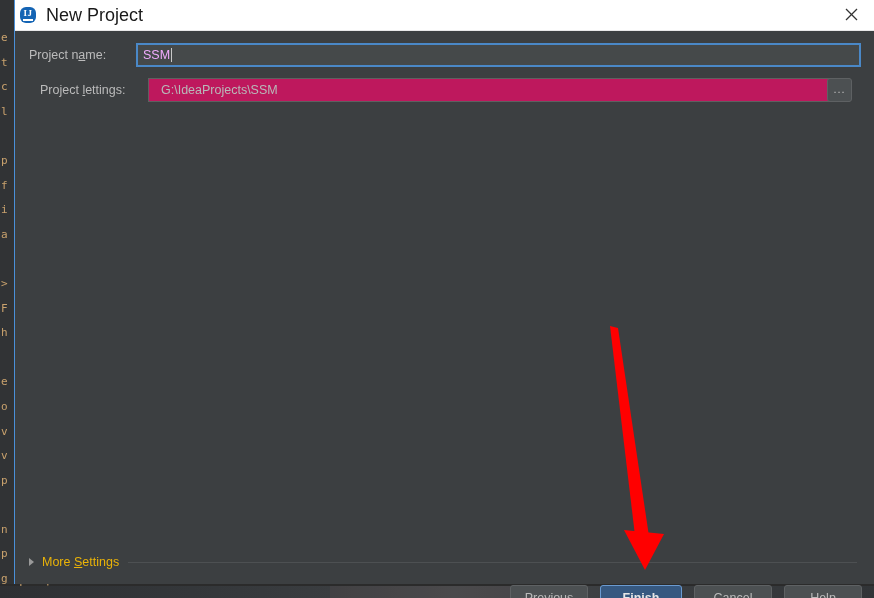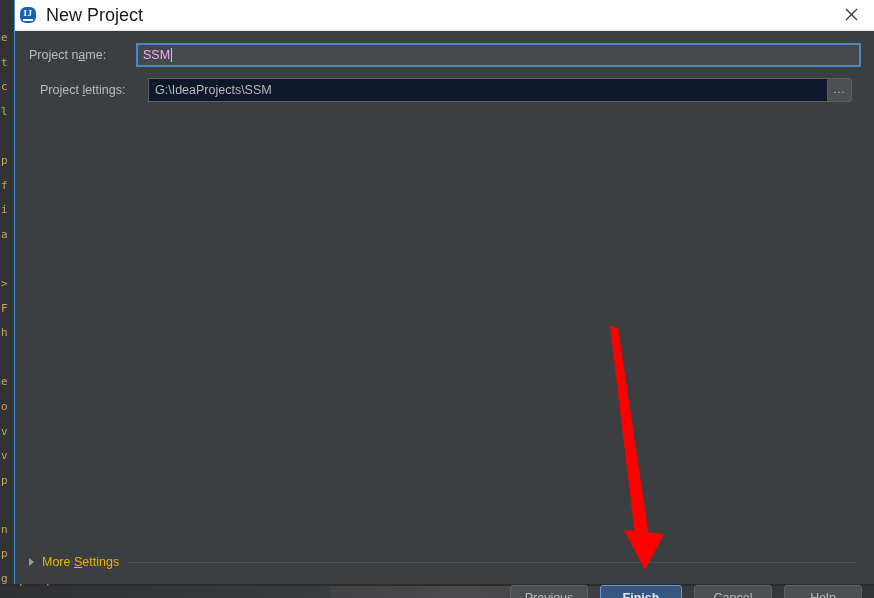--- a/index.html
+++ b/index.html
@@ -146,25 +146,25 @@
     font-size: 12.5px;
     color: #bbbbbb;
     text-align: left;
     white-space: nowrap;
   }
   .form-label u { text-decoration: underline; }
 
   .text-input {
     box-sizing: border-box;
     height: 24px;
-    background: #0f172a;
+    background: #be185d;
     border: 1px solid #5e6060;
     color: #b9b9b9;
     font-size: 12.5px;
-    padding: 0 6px;
+    padding: 0 12px;
     display: flex;
     align-items: center;
     position: relative;
     font-family: "Liberation Sans", sans-serif;
   }
   .text-input.focused {
     border: 2px solid #4a88c7;
     background: #45494a;
     color: #f0abfc;
     padding: 0 5px;

